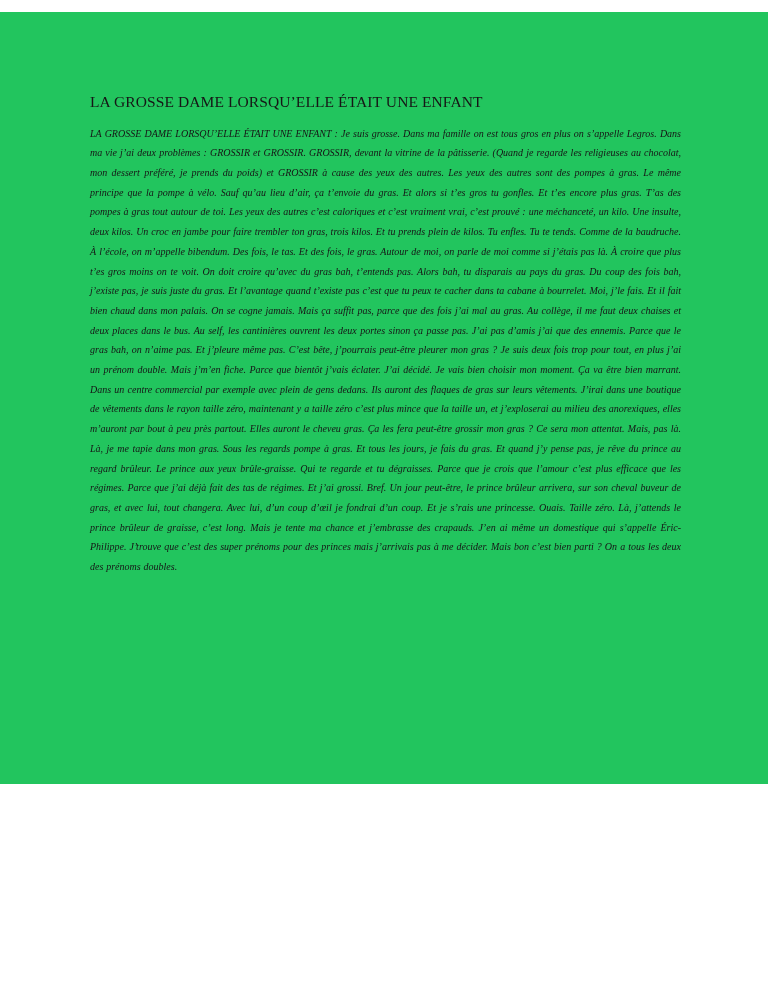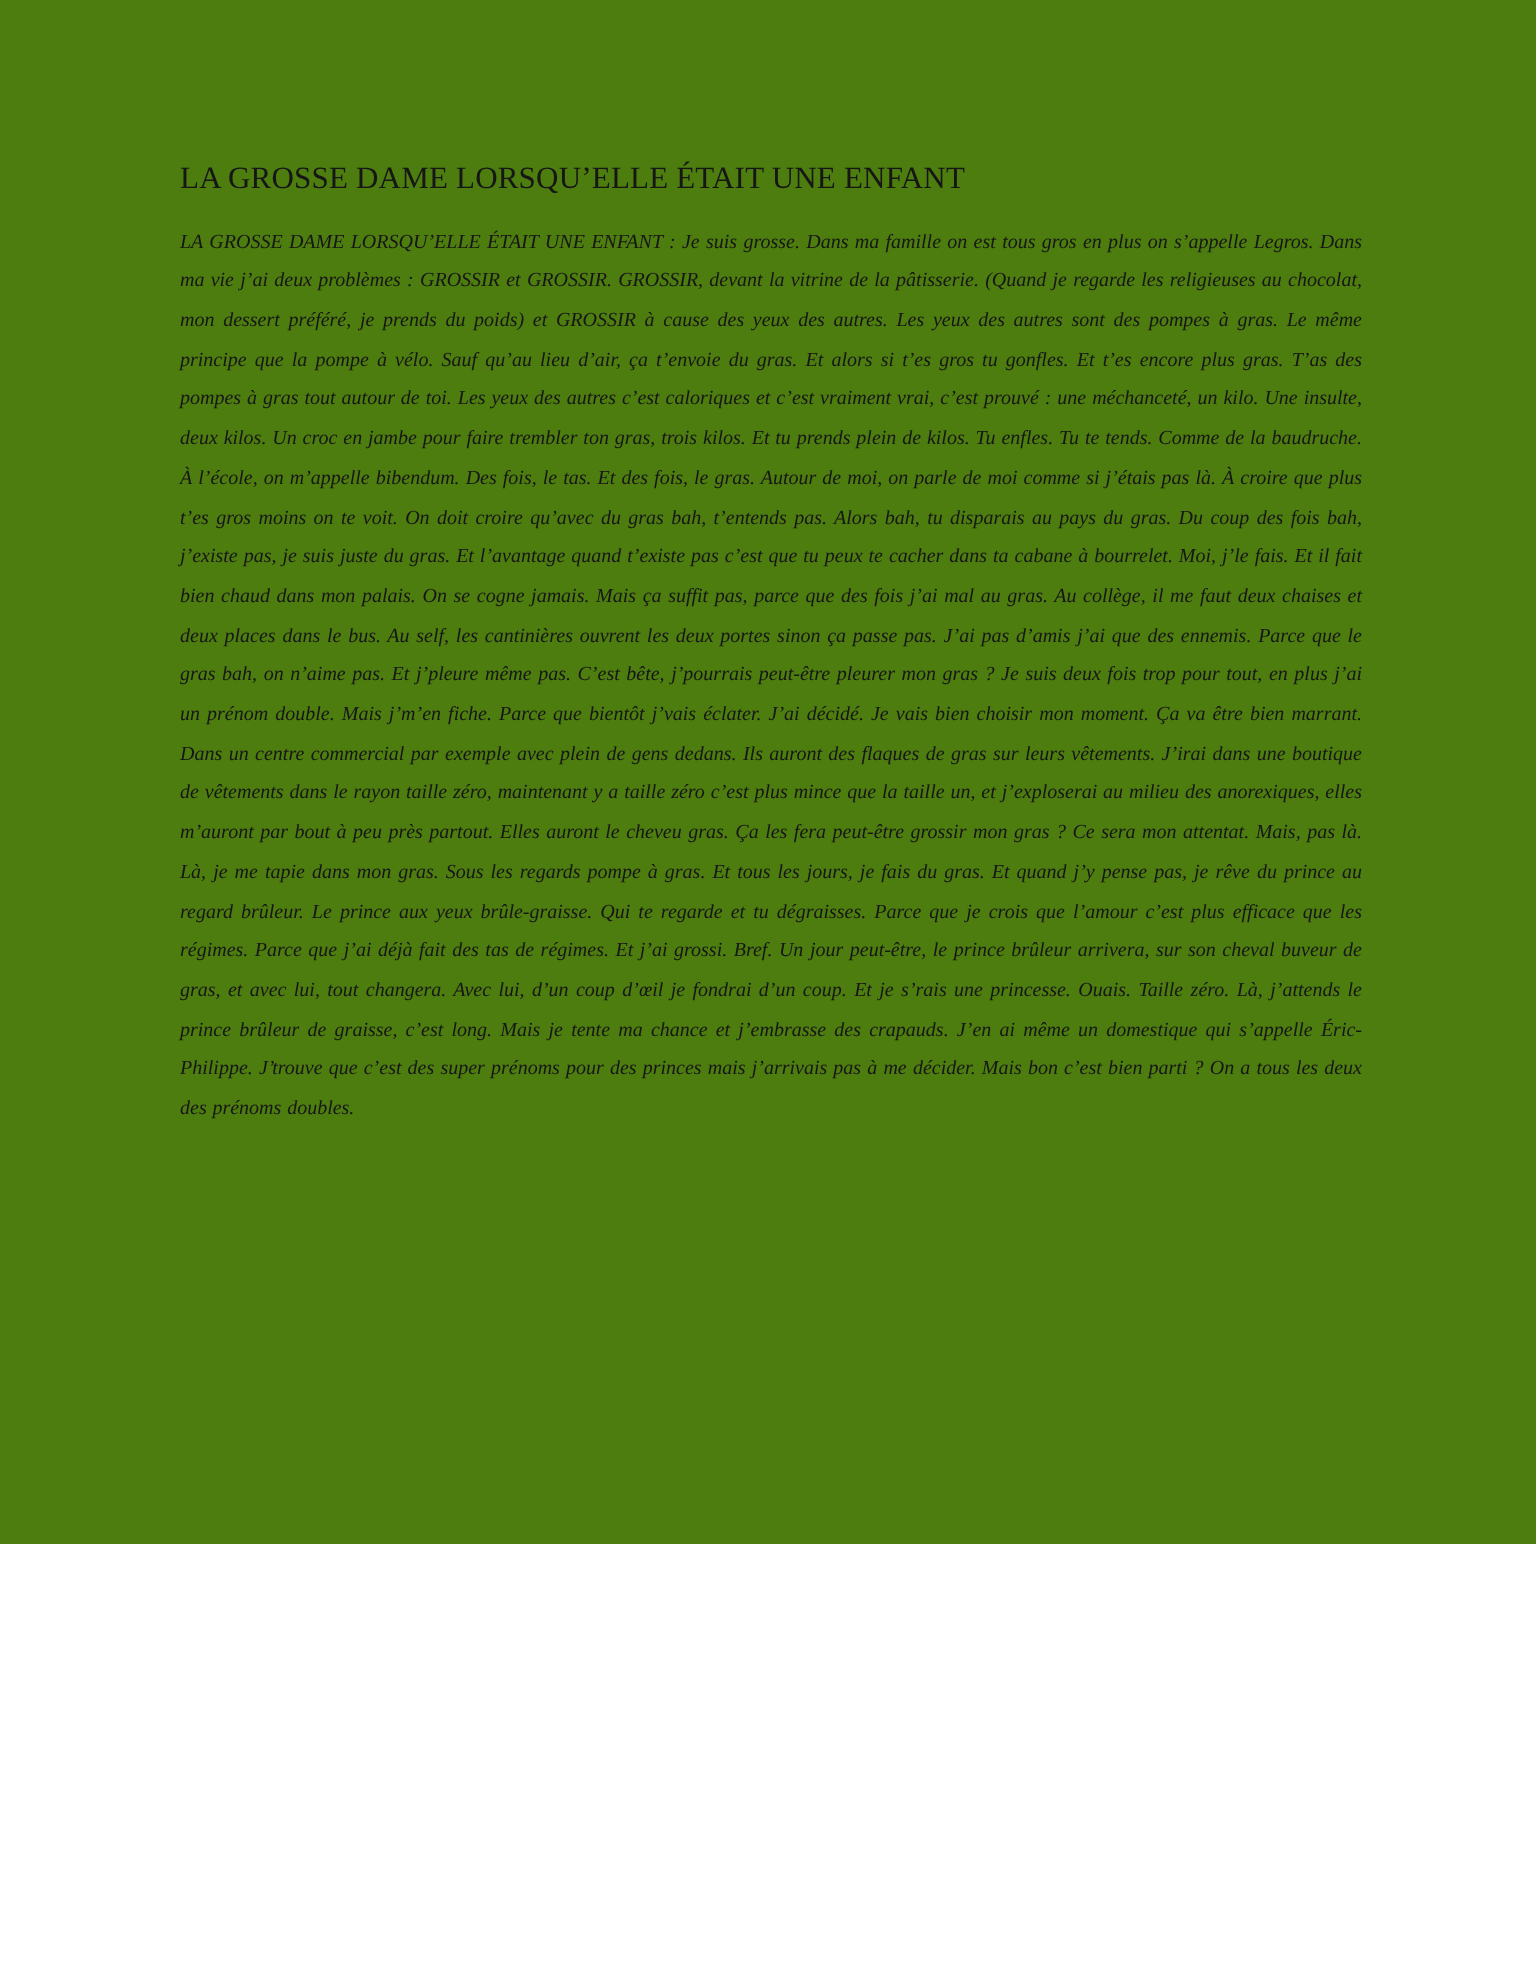--- a/index.html
+++ b/index.html
@@ -4,26 +4,27 @@
   <style>
     html, body {
       margin: 0;
       padding: 0;
       background: #ffffff;
     }
     .page {
       position: relative;
       width: 768px;
       height: 772px;
-      background: #4d7c0f;
+      background: #22c55e;
       box-sizing: border-box;
       padding: 80px 87px 0 90px;
       font-family: "Liberation Serif", "DejaVu Serif", serif;
       color: #161616;
       overflow: hidden;
+      margin-top: 12px;
     }
     .doc-title {
       font-size: 15.5px;
       font-weight: normal;
       letter-spacing: 0.1px;
       margin: 0 0 12px 0;
       line-height: 19.6px;
     }
     .doc-body {
       font-size: 10px;

